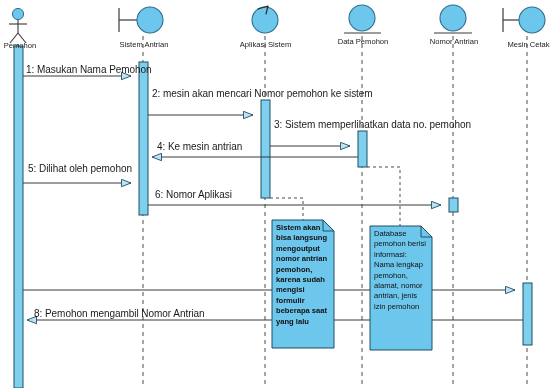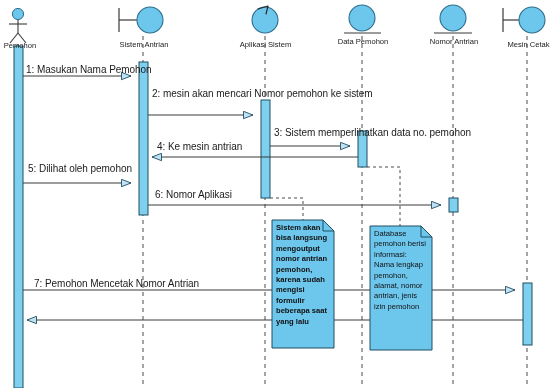--- a/index.html
+++ b/index.html
@@ -132,22 +132,22 @@
 
   <div class="head-lbl" style="left:0px;top:41px;width:40px;">Pemohon</div>
   <div class="head-lbl" style="left:111px;top:40px;width:66px;">Sistem Antrian</div>
   <div class="head-lbl" style="left:228px;top:40px;width:75px;">Aplikasi Sistem</div>
   <div class="head-lbl" style="left:328px;top:37px;width:70px;">Data Pemohon</div>
   <div class="head-lbl" style="left:419px;top:37px;width:70px;">Nomor Antrian</div>
   <div class="head-lbl" style="left:498px;top:40px;width:61px;">Mesin Cetak</div>
 
   <div class="lbl" style="left:26px;top:65px;">1: Masukan Nama Pemohon</div>
   <div class="lbl" style="left:152px;top:89px;">2: mesin akan mencari Nomor pemohon ke sistem</div>
-  <div class="lbl" style="left:274px;top:128px;text-align:center;">3: Sistem memperlihatkan data no. pemohon</div>
+  <div class="lbl" style="left:274px;top:120px;text-align:center;">3: Sistem memperlihatkan data no. pemohon</div>
   <div class="lbl" style="left:157px;top:142px;">4: Ke mesin antrian</div>
   <div class="lbl" style="left:28px;top:164px;">5: Dilihat oleh pemohon</div>
   <div class="lbl" style="left:155px;top:190px;">6: Nomor Aplikasi</div>
-  <div class="lbl" style="left:34px;top:279px;">7: Pemohon Mencetak Nomor Antrian</div>
+  <div class="lbl" style="left:34px;top:309px;">8: Pemohon  mengambil Nomor Antrian</div>
 
   <div class="note-txt" style="left:276px;top:223px;width:52px;font-weight:bold;">Sistem akan bisa langsung mengoutput nomor antrian pemohon, karena sudah mengisi formulir beberapa saat yang lalu</div>
   <div class="note-txt" style="left:374px;top:229px;width:52px;">Database pemohon berisi informasi: Nama lengkap pemohon, alamat, nomor antrian, jenis izin pemohon</div>
 
 </div>
 
 </body></html>

